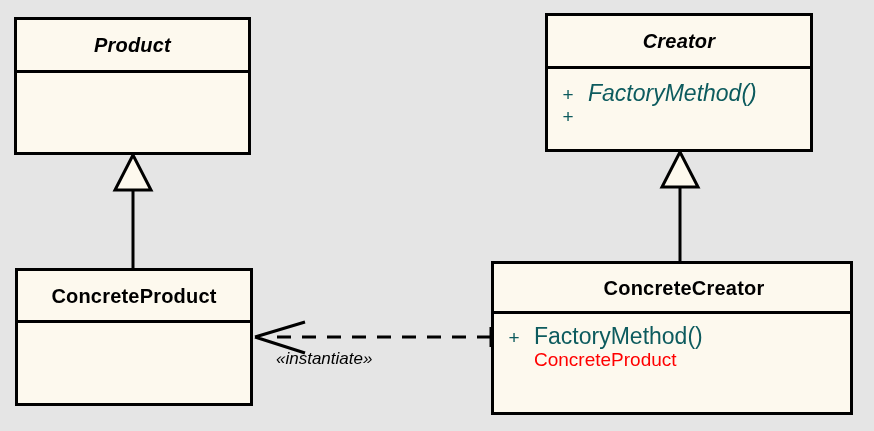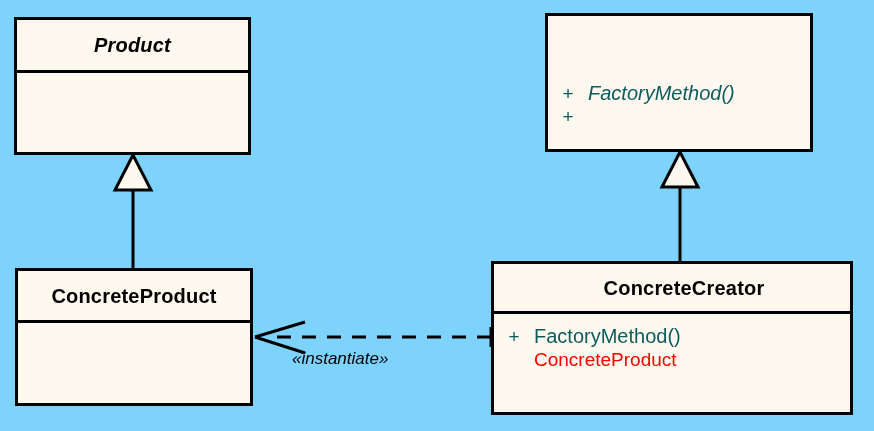--- a/index.html
+++ b/index.html
@@ -4,21 +4,21 @@
 <style>
   html, body {
     margin: 0;
     padding: 0;
     background: #ffffff;
   }
   #canvas {
     position: relative;
     width: 874px;
     height: 431px;
-    background: #7dd3fc;
+    background: #e5e5e5;
     overflow: hidden;
     font-family: "Liberation Sans", sans-serif;
   }
   svg.layer {
     position: absolute;
     left: 0;
     top: 0;
     width: 874px;
     height: 431px;
     pointer-events: none;
@@ -68,21 +68,21 @@
   .vis {
     display: inline-block;
     width: 40px;
     text-align: center;
     color: #0D5B5E;
     font-size: 19px;
     line-height: 24px;
   }
   .member-text {
     color: #0D5B5E;
-    font-size: 20px;
+    font-size: 23px;
     line-height: 24px;
   }
   .member-text.abstract {
     font-style: italic;
   }
   .note-text {
     color: #FF0000;
     font-size: 19px;
     line-height: 24px;
   }
@@ -120,20 +120,23 @@
   </svg>
 
   <div class="uml-box" style="left:14px; top:17px; width:237px; height:138px;">
     <div class="compartment-title" style="height:53px;">
       <span class="cls-name abstract">Product</span>
     </div>
     <div class="compartment-body" style="top:53px; height:85px;"></div>
   </div>
 
   <div class="uml-box" style="left:545px; top:13px; width:268px; height:139px;">
+    <div class="compartment-title" style="height:53px;">
+      <span class="cls-name abstract">Creator</span>
+    </div>
     <div class="compartment-body" style="top:53px; height:86px; padding-top:12px;">
       <div class="member-row">
         <span class="vis">+</span>
         <span class="member-text abstract">FactoryMethod()</span>
       </div>
       <div class="member-row">
         <span class="vis">+</span>
       </div>
     </div>
   </div>
@@ -154,15 +157,15 @@
         <span class="vis">+</span>
         <span class="member-text">FactoryMethod()</span>
       </div>
       <div class="member-row">
         <span class="vis"></span>
         <span class="note-text">ConcreteProduct</span>
       </div>
     </div>
   </div>
 
-  <span class="stereotype-label" style="left:292px; top:350px;">«instantiate»</span>
+  <span class="stereotype-label" style="left:276px; top:350px;">«instantiate»</span>
 
 </div>
 
 </body></html>

